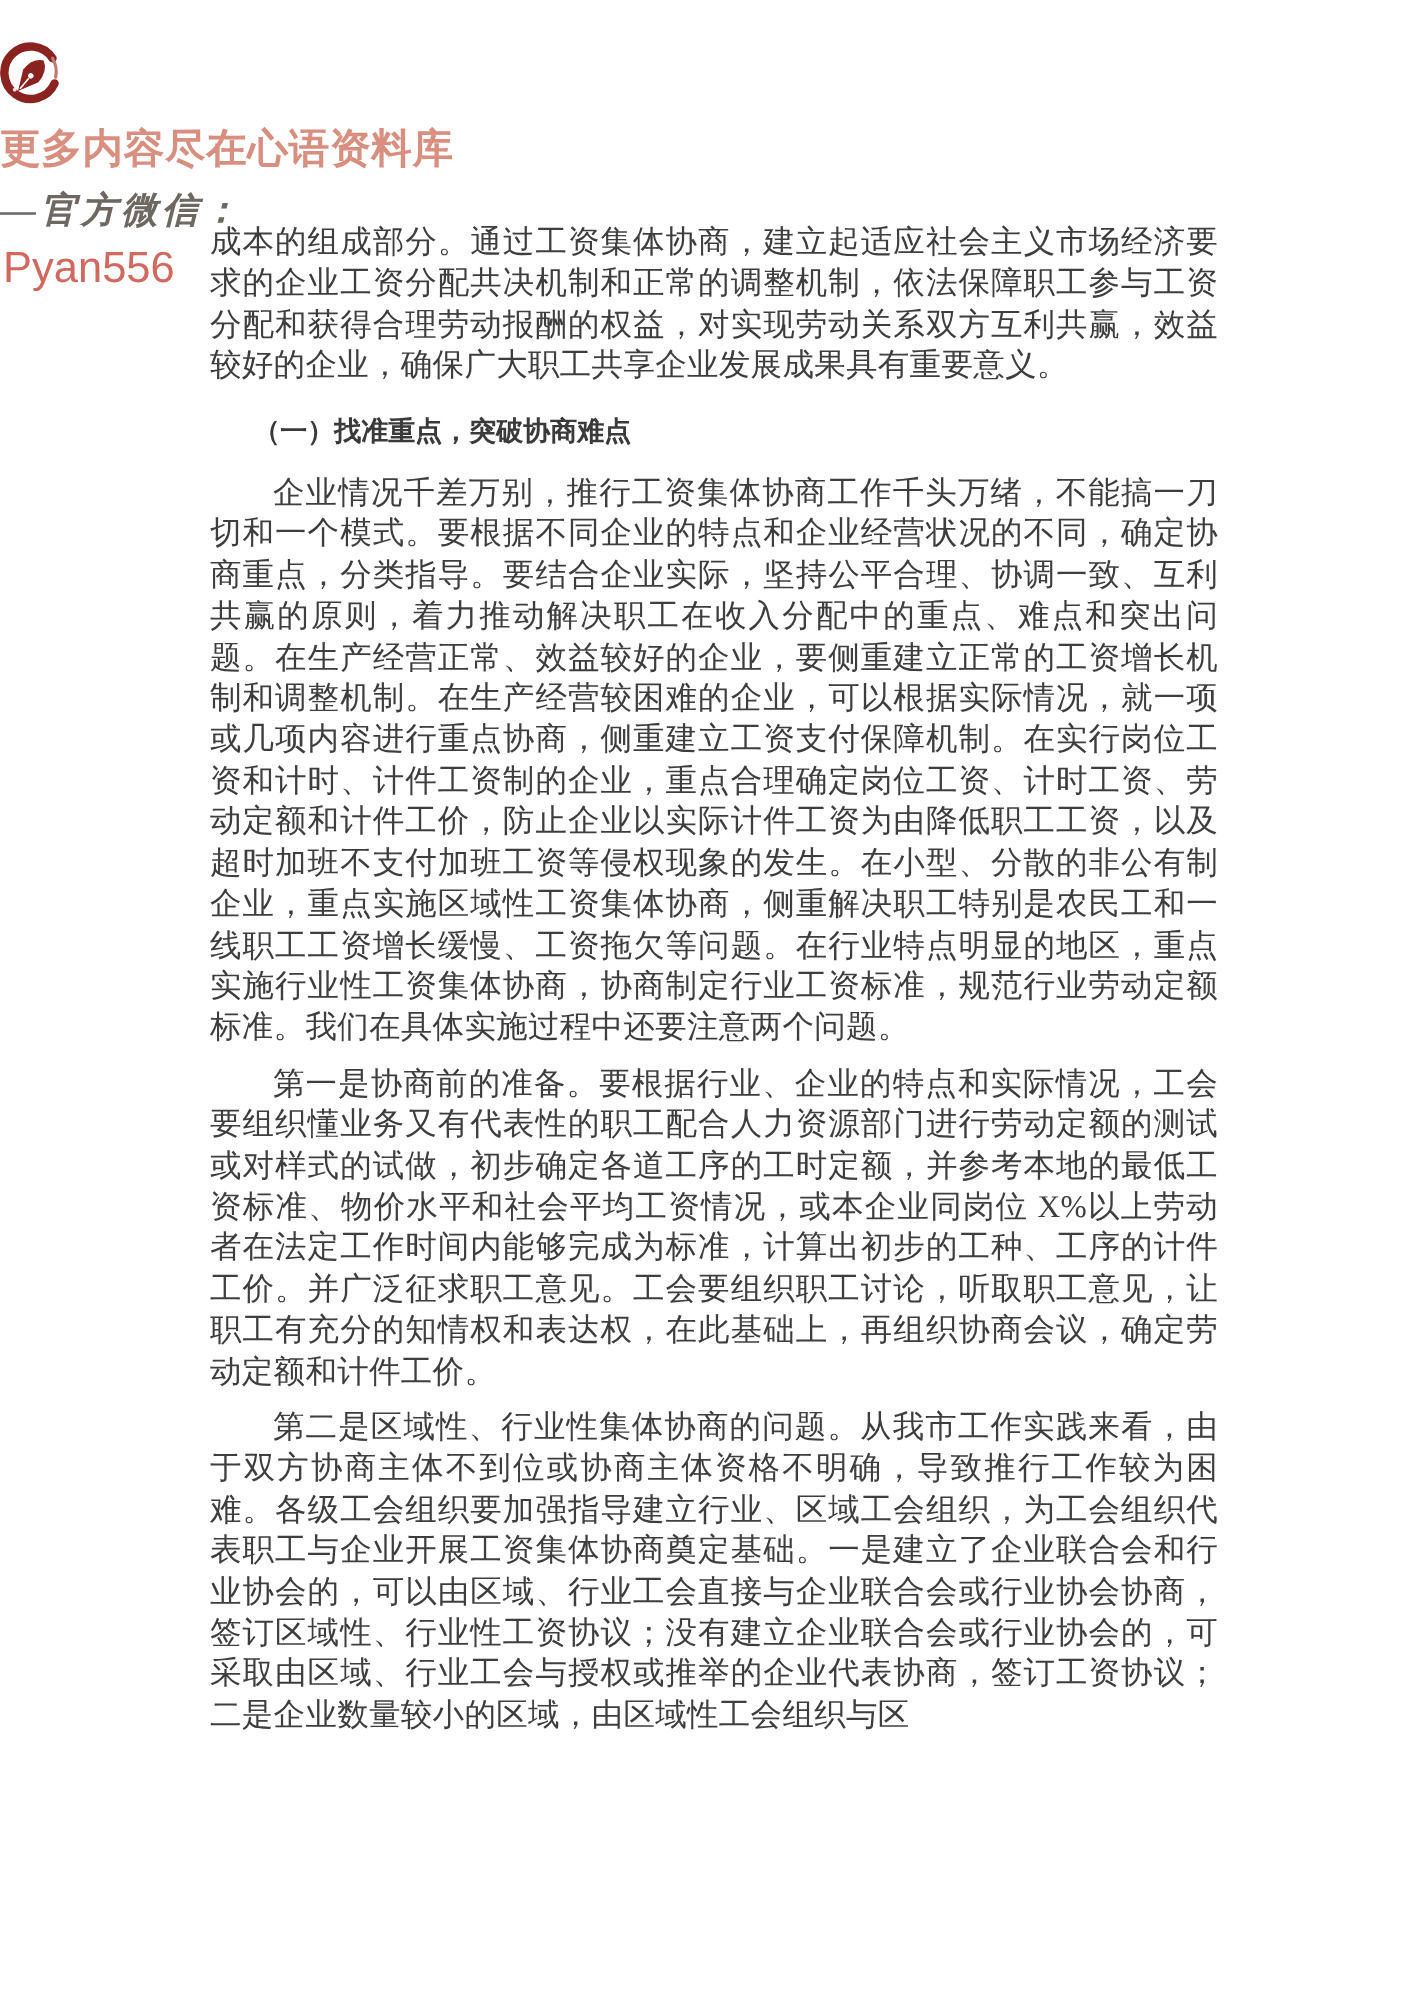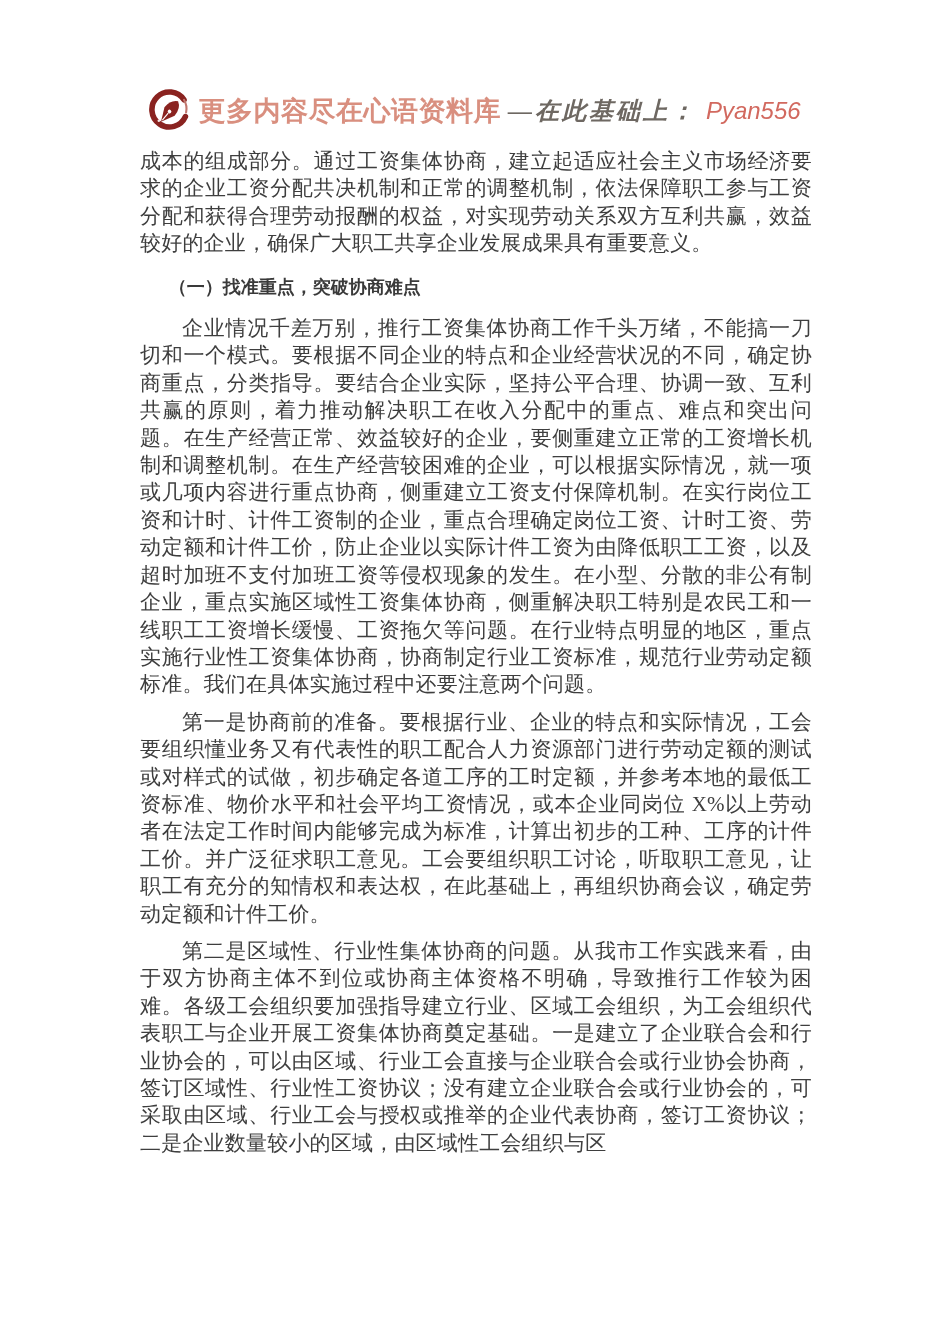--- a/index.html
+++ b/index.html
@@ -14,26 +14,26 @@
     margin: 0 auto;
     background: #ffffff;
     overflow: hidden;
     box-sizing: border-box;
     padding-top: 84px;
     font-family: "Liberation Serif", "DejaVu Serif", serif;
   }
   
   .watermark {
     display: flex;
-    align-items: center;
     justify-content: center;
     gap: 7px;
     height: 54px;
     width: 100%;
     user-select: none;
+    flex-direction: column;
   }
   .watermark .logo {
     width: 42px;
     height: 48px;
     display: inline-flex;
     align-items: center;
     justify-content: center;
     flex: 0 0 auto;
   }
   .watermark .brand {
@@ -45,25 +45,24 @@
   }
   .watermark .dash-label {
     font-size: 24px;
     font-weight: 600;
     font-style: italic;
     color: #6e6862;
     letter-spacing: 3px;
     font-family: "Liberation Serif", "DejaVu Serif", serif;
   }
   .watermark .wid {
-    font-size: 24px;
+    font-size: 29px;
     color: #d2695f;
     font-family: "Liberation Sans", "DejaVu Sans", sans-serif;
     margin-left: 2px;
-    font-style: italic;
   }
   
   main.content {
     width: 672px;
     margin: 10px 138px 0 140px;
     color: #3e3e3e;
   }
   main.content p {
     font-size: 21px;
     line-height: 27.4px;
@@ -102,21 +101,21 @@
 
         <g transform="rotate(40,30,30)">
           <path d="M30 50 L20.5 31 Q20.5 17 30 12 Q39.5 17 39.5 31 Z" fill="#8a2320"></path>
           <circle cx="30" cy="31" r="2.6" fill="#ffffff"></circle>
           <path d="M30 34 L30 47" stroke="#ffffff" stroke-width="1.6"></path>
         </g>
         <circle cx="14" cy="44" r="1.8" fill="#ffffff" opacity="0.9"></circle>
       </svg>
     </span>
     <span class="brand">更多内容尽在心语资料库</span>
-    <span class="dash-label">—在此基础上：</span>
+    <span class="dash-label">—官方微信：</span>
     <span class="wid">Pyan556</span>
   </header>
 
   <main class="content">
     <p class="first">成本的组成部分。通过工资集体协商，建立起适应社会主义市场经济要求的企业工资分配共决机制和正常的调整机制，依法保障职工参与工资分配和获得合理劳动报酬的权益，对实现劳动关系双方互利共赢，效益较好的企业，确保广大职工共享企业发展成果具有重要意义。</p>
     <h2 class="section-heading">（一）找准重点，突破协商难点</h2>
     <p class="indent">企业情况千差万别，推行工资集体协商工作千头万绪，不能搞一刀切和一个模式。要根据不同企业的特点和企业经营状况的不同，确定协商重点，分类指导。要结合企业实际，坚持公平合理、协调一致、互利共赢的原则，着力推动解决职工在收入分配中的重点、难点和突出问题。在生产经营正常、效益较好的企业，要侧重建立正常的工资增长机制和调整机制。在生产经营较困难的企业，可以根据实际情况，就一项或几项内容进行重点协商，侧重建立工资支付保障机制。在实行岗位工资和计时、计件工资制的企业，重点合理确定岗位工资、计时工资、劳动定额和计件工价，防止企业以实际计件工资为由降低职工工资，以及超时加班不支付加班工资等侵权现象的发生。在小型、分散的非公有制企业，重点实施区域性工资集体协商，侧重解决职工特别是农民工和一线职工工资增长缓慢、工资拖欠等问题。在行业特点明显的地区，重点实施行业性工资集体协商，协商制定行业工资标准，规范行业劳动定额标准。我们在具体实施过程中还要注意两个问题。</p>
     <p class="indent">第一是协商前的准备。要根据行业、企业的特点和实际情况，工会要组织懂业务又有代表性的职工配合人力资源部门进行劳动定额的测试或对样式的试做，初步确定各道工序的工时定额，并参考本地的最低工资标准、物价水平和社会平均工资情况，或本企业同岗位 X%以上劳动者在法定工作时间内能够完成为标准，计算出初步的工种、工序的计件工价。并广泛征求职工意见。工会要组织职工讨论，听取职工意见，让职工有充分的知情权和表达权，在此基础上，再组织协商会议，确定劳动定额和计件工价。</p>
     <p class="indent">第二是区域性、行业性集体协商的问题。从我市工作实践来看，由于双方协商主体不到位或协商主体资格不明确，导致推行工作较为困难。各级工会组织要加强指导建立行业、区域工会组织，为工会组织代表职工与企业开展工资集体协商奠定基础。一是建立了企业联合会和行业协会的，可以由区域、行业工会直接与企业联合会或行业协会协商，签订区域性、行业性工资协议；没有建立企业联合会或行业协会的，可采取由区域、行业工会与授权或推举的企业代表协商，签订工资协议；二是企业数量较小的区域，由区域性工会组织与区</p>
   </main>

